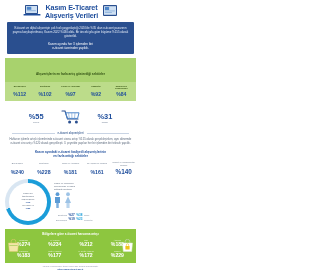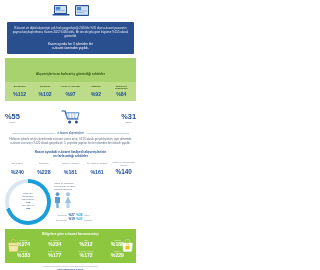--- a/index.html
+++ b/index.html
@@ -54,21 +54,21 @@
     min-height:5.6px; display:block;
   }
   .sector .val {
     color:#1f4e9c; font-size:5.1px; font-weight:bold; line-height:6px;
     margin-top:1px; display:block;
   }
 
   
   .splitsec {
     margin:5px 5px 0 5px; background:#ffffff;
-    display:flex; align-items:center; justify-content:space-between; gap:0;
+    display:flex; align-items:center; justify-content:center; gap:16px;
     padding:2px 0 0 0;
   }
   .splitside { text-align:center; }
   .splitside .v {
     color:#1f4e9c; font-size:7.4px; font-weight:bold; line-height:8px; display:block;
   }
   .splitside .k {
     color:#6d7c92; font-size:2.5px; line-height:3.2px; display:block; margin-top:0.5px;
   }
   .cartbox { flex:0 0 auto; }
@@ -182,20 +182,24 @@
   <div class="header">
     <span class="dev-icon">
       <svg width="18" height="13" viewBox="0 0 18 13">
         <rect x="2" y="1" width="13" height="9" rx="0.8" fill="#2a4f8f"></rect>
         <rect x="3" y="2" width="11" height="7" fill="#cfe0f2"></rect>
         <rect x="3.8" y="2.8" width="4.5" height="3" fill="#4d85c9"></rect>
         <rect x="3.8" y="6.4" width="9" height="0.7" fill="#7fa8d8"></rect>
         <rect x="0.5" y="10" width="17" height="1.6" rx="0.6" fill="#1f4e9c"></rect>
       </svg>
     </span>
+    <div class="titlebox">
+      <div class="title">Kasım E-Ticaret</div>
+      <div class="title">Alışveriş Verileri</div>
+    </div>
     <span class="dev-icon">
       <svg width="16" height="13" viewBox="0 0 16 13">
         <rect x="1" y="1" width="14" height="11" rx="1" fill="#2a4f8f"></rect>
         <rect x="2" y="2.2" width="12" height="8.6" fill="#cfe0f2"></rect>
         <rect x="2.9" y="3" width="4.2" height="3" fill="#4d85c9"></rect>
         <rect x="2.9" y="6.6" width="10" height="0.7" fill="#7fa8d8"></rect>
         <rect x="2.9" y="8" width="7" height="0.7" fill="#7fa8d8"></rect>
       </svg>
     </span>
   </div>

